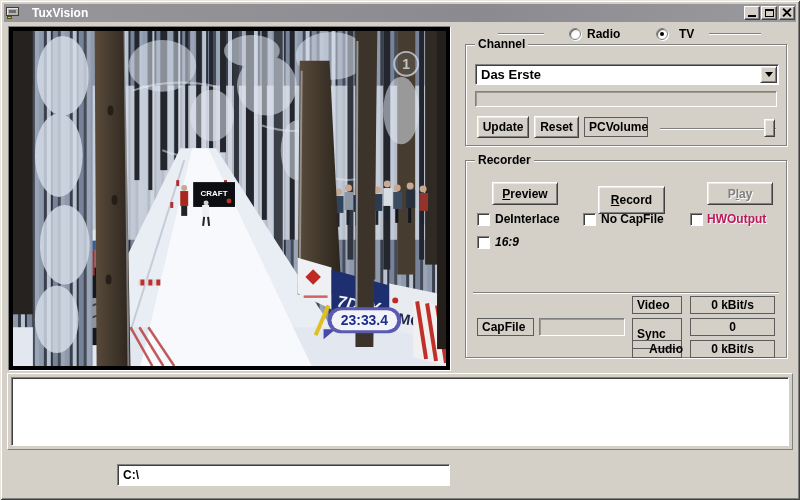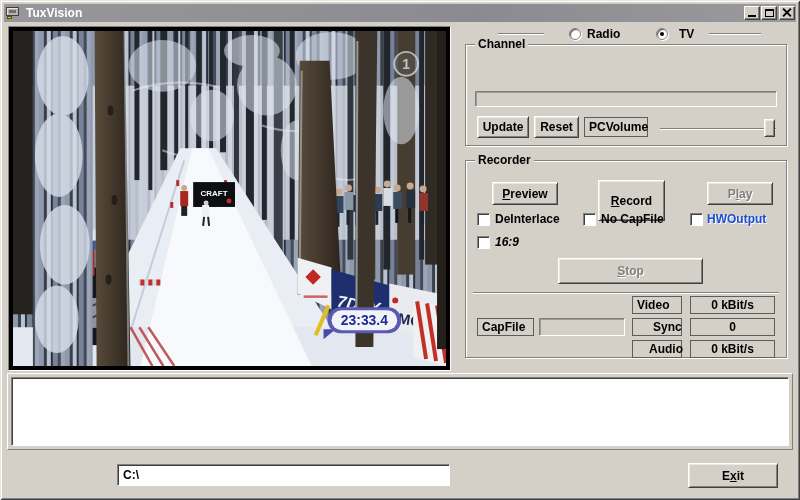--- a/index.html
+++ b/index.html
@@ -35,29 +35,29 @@
     width:13px;height:13px;background:#ffffff;border:1px solid;
     border-color:#808080 #ffffff #ffffff #808080;box-shadow: inset 1px 1px 0 #404040;
   }
   .radio{
     width:12px;height:12px;border-radius:50%;background:#ffffff;
     border:1px solid #808080;box-shadow: inset 1px 1px 1px #555, 1px 1px 0 #fff;
     display:flex;align-items:center;justify-content:center;
   }
   .radio.sel::after{content:"";width:4px;height:4px;border-radius:50%;background:#000;}
   .cb-label{font-weight:bold;line-height:14px;}
-  .cb-label.disabled{color:#1d4ed8;text-shadow:1px 1px 0 #fff;}
+  .cb-label.disabled{color:#be185d;text-shadow:1px 1px 0 #fff;}
   .accel{text-decoration:underline;}
   
   .titlebar{
     left:4px;top:4px;width:792px;height:18px;
     background:linear-gradient(90deg,#97979b 0%,#8a8a90 60%,#9a9a9e 100%);
     display:flex;align-items:center;
   }
-  .title-text{color:#ffffff;font-weight:bold;font-size:12px;margin-left:6px;}
+  .title-text{color:#ffffff;font-weight:bold;font-size:12px;margin-left:12px;}
   .tb-btn{
     width:16px;height:14px;background:#d4d0c8;border:1px solid;
     border-color:#ffffff #404040 #404040 #ffffff;box-shadow: inset -1px -1px 0 #808080;
     display:flex;align-items:flex-end;justify-content:center;position:absolute;top:6px;
   }
   .glyph-min{width:8px;height:2px;background:#000;margin-bottom:2px;}
   .glyph-max{width:9px;height:8px;border:1px solid #000;border-top-width:2px;margin-bottom:2px;}
   .glyph-close{position:relative;width:10px;height:10px;margin-bottom:1px;}
   .glyph-close::before,.glyph-close::after{
     content:"";position:absolute;left:4px;top:-1px;width:2px;height:11px;background:#000;
@@ -354,20 +354,26 @@
   <div class="abs etched-h" style="left:498px;top:33px;width:46px;"></div>
   <div class="abs radio" style="left:569px;top:28px;"></div>
   <div class="abs bold" style="left:587px;top:27px;">Radio</div>
   <div class="abs radio sel" style="left:656px;top:28px;"></div>
   <div class="abs bold" style="left:679px;top:27px;">TV</div>
   <div class="abs etched-h" style="left:709px;top:33px;width:52px;"></div>
 
   <div class="abs groupbox" style="left:465px;top:44px;width:322px;height:102px;"></div>
   <div class="abs gb-label" style="left:475px;top:38px;">Channel</div>
 
+  <div class="abs sunken-white" style="left:475px;top:64px;width:304px;height:21px;">
+    <div class="abs bold" style="left:5px;top:2px;font-size:13px;">Das Erste</div>
+    <div class="abs raised btn" style="right:1px;top:1px;width:17px;height:17px;">
+      <span class="combo-arrow"></span>
+    </div>
+  </div>
 
   <div class="abs sunken-gray" style="left:475px;top:91px;width:302px;height:16px;"></div>
 
   <div class="abs raised btn" style="left:477px;top:116px;width:52px;height:22px;">
       <span>Update</span>
     </div>
   <div class="abs raised btn" style="left:534px;top:116px;width:45px;height:22px;">
       <span>Reset</span>
     </div>
   <div class="abs outline-box" style="left:584px;top:117px;width:64px;height:20px;padding-left:4px;">
@@ -375,72 +381,66 @@
     </div>
   <div class="abs etched-h" style="left:660px;top:128px;width:116px;"></div>
   <div class="abs slider-handle" style="left:764px;top:119px;"></div>
 
   <div class="abs groupbox" style="left:465px;top:160px;width:322px;height:198px;"></div>
   <div class="abs gb-label" style="left:475px;top:154px;">Recorder</div>
 
   <div class="abs raised btn" style="left:492px;top:182px;width:66px;height:23px;">
     <span><span></span><span class="accel">P</span><span>review</span></span>
   </div>
-  <div class="abs raised btn" style="left:598px;top:180px;width:67px;height:41px;">
+  <div class="abs raised btn" style="left:598px;top:186px;width:67px;height:28px;">
     <span><span></span><span class="accel">R</span><span>ecord</span></span>
   </div>
   <div class="abs raised btn disabled" style="left:707px;top:182px;width:66px;height:23px;">
     <span><span>P</span><span class="accel">l</span><span>ay</span></span>
   </div>
 
   <div class="abs checkbox" style="left:477px;top:213px;"></div>
   <div class="abs cb-label" style="left:495px;top:212px;">DeInterlace</div>
   <div class="abs checkbox" style="left:583px;top:213px;"></div>
   <div class="abs cb-label" style="left:601px;top:212px;">No CapFile</div>
   <div class="abs checkbox" style="left:690px;top:213px;"></div>
   <div class="abs cb-label disabled" style="left:707px;top:212px;">HWOutput</div>
   <div class="abs checkbox" style="left:477px;top:236px;"></div>
   <div class="abs cb-label" style="left:495px;top:235px;font-style:italic;">16:9</div>
 
-  <div class="abs raised btn disabled" style="left:558px;top:258px;width:145px;height:26px;">
-    <span><span></span><span class="accel">S</span><span>top</span></span>
-  </div>
 
   <div class="abs etched-h" style="left:473px;top:292px;width:306px;"></div>
 
   <div class="abs outline-box" style="left:632px;top:296px;width:50px;height:18px;padding-left:4px;">
       <span>Video</span>
     </div>
   <div class="abs outline-box" style="left:690px;top:296px;width:85px;height:18px;justify-content:center;">
       <span>0 kBit/s</span>
     </div>
 
   <div class="abs outline-box" style="left:477px;top:318px;width:57px;height:18px;padding-left:4px;">
       <span>CapFile</span>
     </div>
   <div class="abs sunken-gray" style="left:539px;top:318px;width:86px;height:18px;"><span></span></div>
 
-  <div class="abs outline-box" style="left:632px;top:318px;width:50px;height:18px;padding-left:20px;">
+  <div class="abs outline-box" style="left:632px;top:318px;width:50px;height:31px;padding-left:4px;">
       <span>Sync</span>
     </div>
   <div class="abs outline-box" style="left:690px;top:318px;width:85px;height:18px;justify-content:center;">
       <span>0</span>
     </div>
 
   <div class="abs outline-box" style="left:632px;top:340px;width:50px;height:18px;padding-left:16px;">
       <span>Audio</span>
     </div>
   <div class="abs outline-box" style="left:690px;top:340px;width:85px;height:18px;justify-content:center;">
       <span>0 kBit/s</span>
     </div>
 
   <div class="abs log-outer">
     <div class="log-inner sunken-white"></div>
   </div>
 
   <div class="abs sunken-white" style="left:117px;top:464px;width:333px;height:22px;">
     <div class="abs bold" style="left:5px;top:3px;">C:\</div>
   </div>
-  <div class="abs raised btn" style="left:688px;top:463px;width:90px;height:25px;">
-    <span><span>E</span><span class="accel">x</span><span>it</span></span>
-  </div>
 
 </div>
 
 </body></html>

